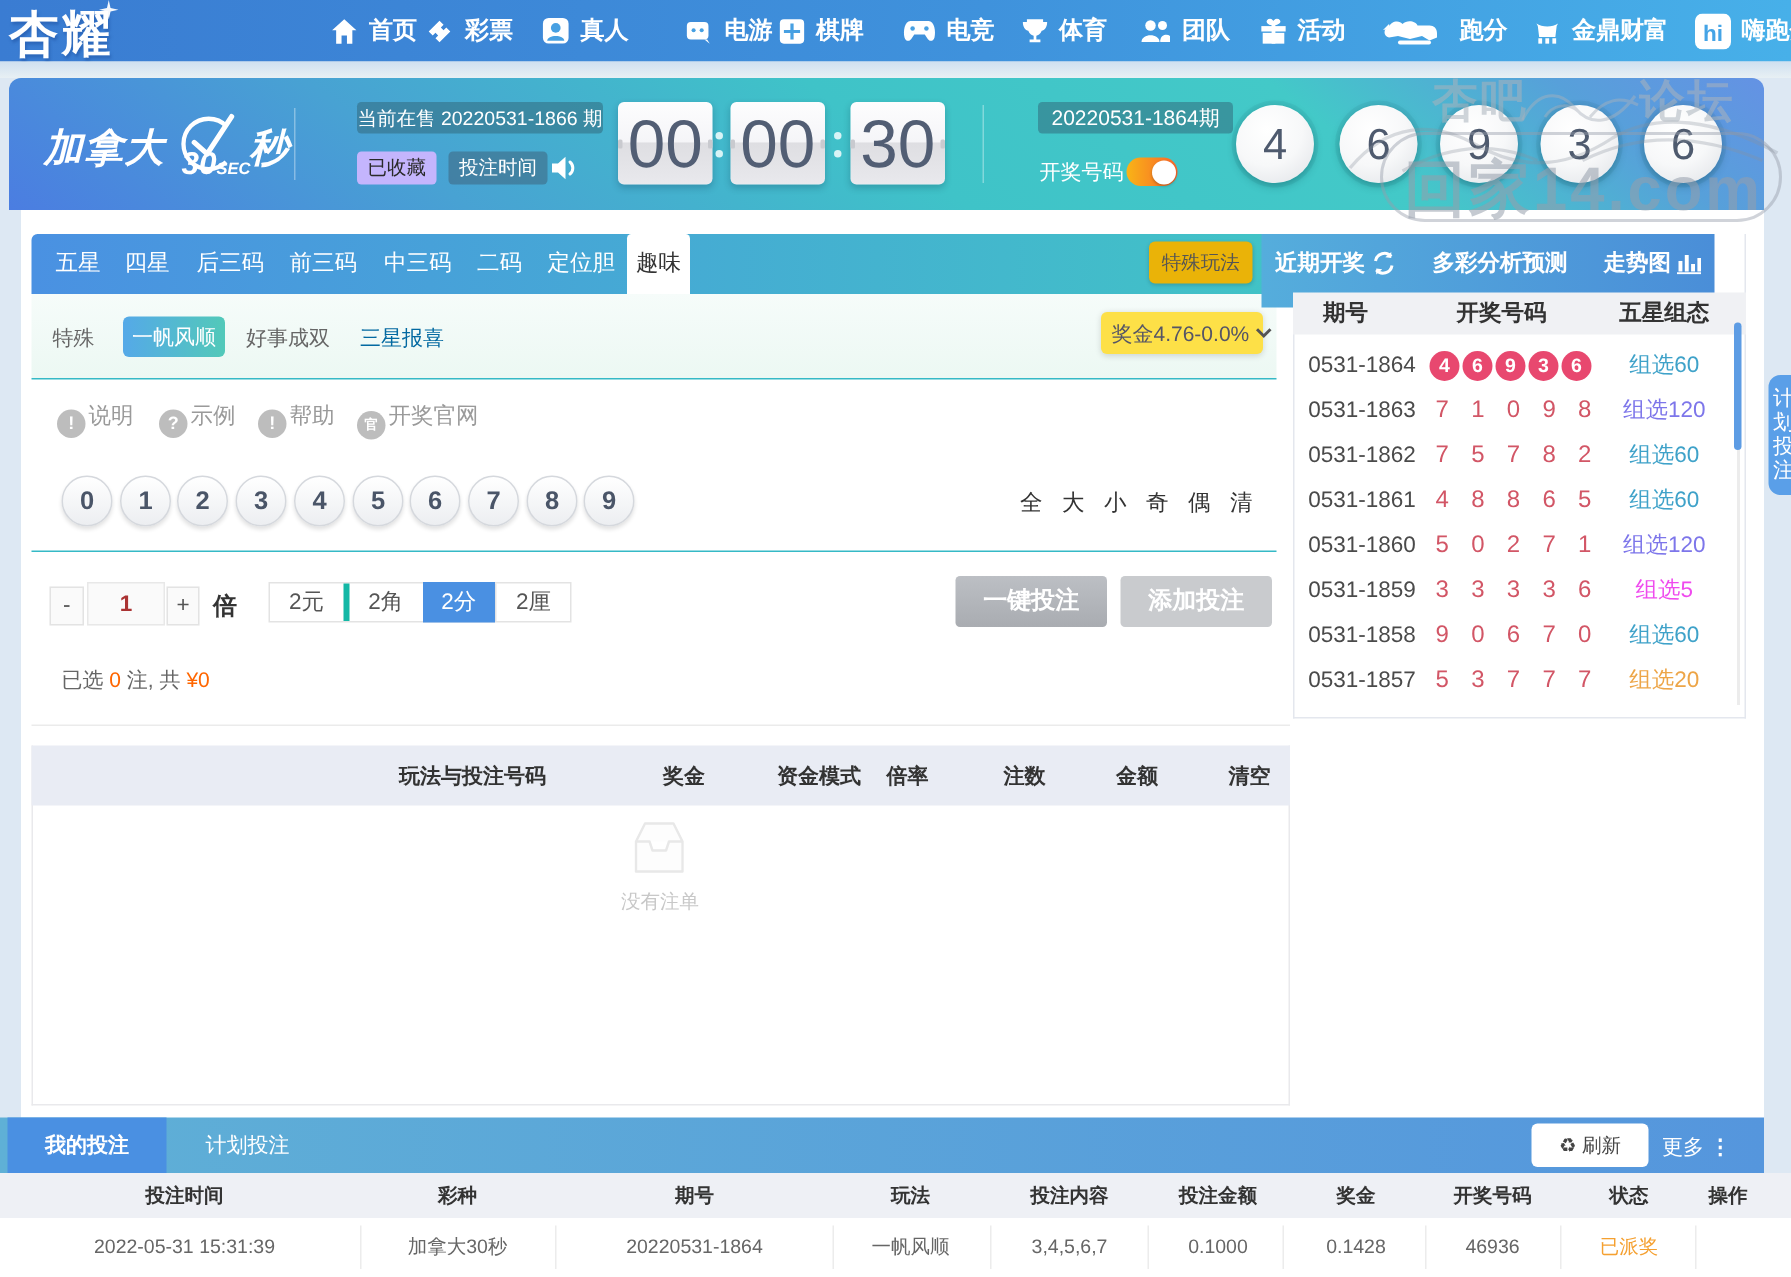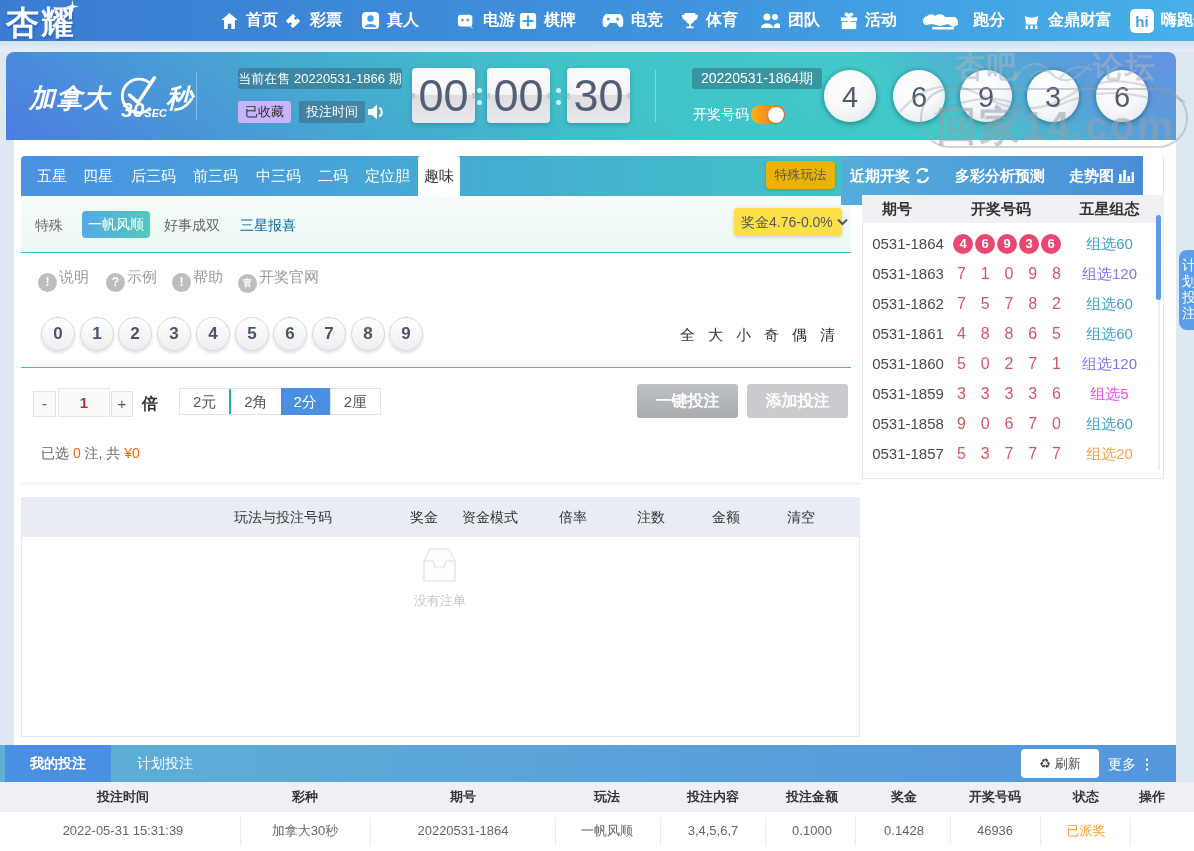--- a/index.html
+++ b/index.html
@@ -212,36 +212,36 @@
     <span>清</span>
   </div>
 <div class="a" style="left:21px;top:367px;width:830px;height:1px;background:#35b9c6"></div>
 
 <div class="mbtn" style="left:33px;top:391px;width:23px;height:26px;line-height:24px">-</div>
 <div class="a" style="left:58px;top:388px;width:52px;height:29px;border:1px solid #e8e8e8;background:#fafafa;text-align:center;line-height:27px;font-size:15px;font-weight:bold;color:#a33">1</div>
 <div class="mbtn" style="left:111px;top:391px;width:22px;height:26px;line-height:24px">+</div>
 <div class="a" style="left:142px;top:394px;font-size:16px;font-weight:bold;color:#333">倍</div>
 
 <div class="a" style="left:179px;top:388px;width:202px;height:27px;border:1px solid #e3e3e3;display:flex">
-<div style="flex:1;text-align:center;line-height:26px;font-size:15px;color:#555;border-right:2px solid #14b8a6">2元</div>
+<div style="flex:1;text-align:center;line-height:26px;font-size:15px;color:#555;border-right:4px solid #14b8a6">2元</div>
 <div style="flex:1;text-align:center;line-height:26px;font-size:15px;color:#555">2角</div>
 <div style="flex:1;text-align:center;line-height:27px;font-size:15px;color:#fff;background:#4a90e2;margin:-1px 0">2分</div>
 <div style="flex:1;text-align:center;line-height:26px;font-size:15px;color:#555;border-left:1px solid #e3e3e3">2厘</div>
 </div>
 <div class="a" style="left:637px;top:384px;width:101px;height:34px;border-radius:3px;background:linear-gradient(180deg,#bcbfc4,#a9acb1);text-align:center;line-height:34px;font-size:16px;font-weight:bold;color:#fff">一键投注</div>
 <div class="a" style="left:747px;top:384px;width:101px;height:34px;border-radius:3px;background:#c9cbce;text-align:center;line-height:34px;font-size:16px;font-weight:bold;color:#fff">添加投注</div>
 <div class="a" style="left:41px;top:445px;font-size:14px;color:#666">已选 <span style="color:#f60">0</span> 注, 共 <span style="color:#f60">¥0</span></div>
 
 <div class="a" style="left:21px;top:483px;width:839px;height:1px;background:#ebebeb"></div>
 <div class="a" style="left:21px;top:497px;width:839px;height:240px;border:1px solid #e9e9ec;border-top:none;background:#fff"></div>
 <div class="a" style="left:21px;top:497px;width:839px;height:40px;background:#e9ecf4"></div>
-<div class="a" style="left:7px;top:497px;width:839px;height:40px;line-height:40px;font-size:14px;font-weight:normal;color:#333">
+<div class="a" style="left:39px;top:497px;width:839px;height:40px;line-height:40px;font-size:14px;font-weight:bold;color:#333">
 <span class="a" style="left:186px;width:180px;text-align:center">玩法与投注号码</span>
 <span class="a" style="left:389px;width:56px;text-align:center">奖金</span>
-<span class="a" style="left:455px;width:80px;text-align:left">资金模式</span>
+<span class="a" style="left:455px;width:80px;text-align:right">资金模式</span>
 <span class="a" style="left:538px;width:56px;text-align:center">倍率</span>
 <span class="a" style="left:616px;width:56px;text-align:center">注数</span>
 <span class="a" style="left:691px;width:56px;text-align:center">金额</span>
 <span class="a" style="left:766px;width:56px;text-align:center">清空</span>
 </div>
 <svg class="a" style="left:416px;top:547px" width="47" height="38" viewBox="0 0 47 38">
     <path d="M8 14 L14 2 L33 2 L39 14 L39 34 L8 34 Z M8 14 L17 14 L19 20 L28 20 L30 14 L39 14" fill="#fdfdfd" stroke="#e8e8e8" stroke-width="1.6" stroke-linejoin="round"></path>
   </svg>
 <div class="a" style="left:404px;top:592px;width:72px;text-align:center;font-size:13px;color:#c8c8c8">没有注单</div>
 

